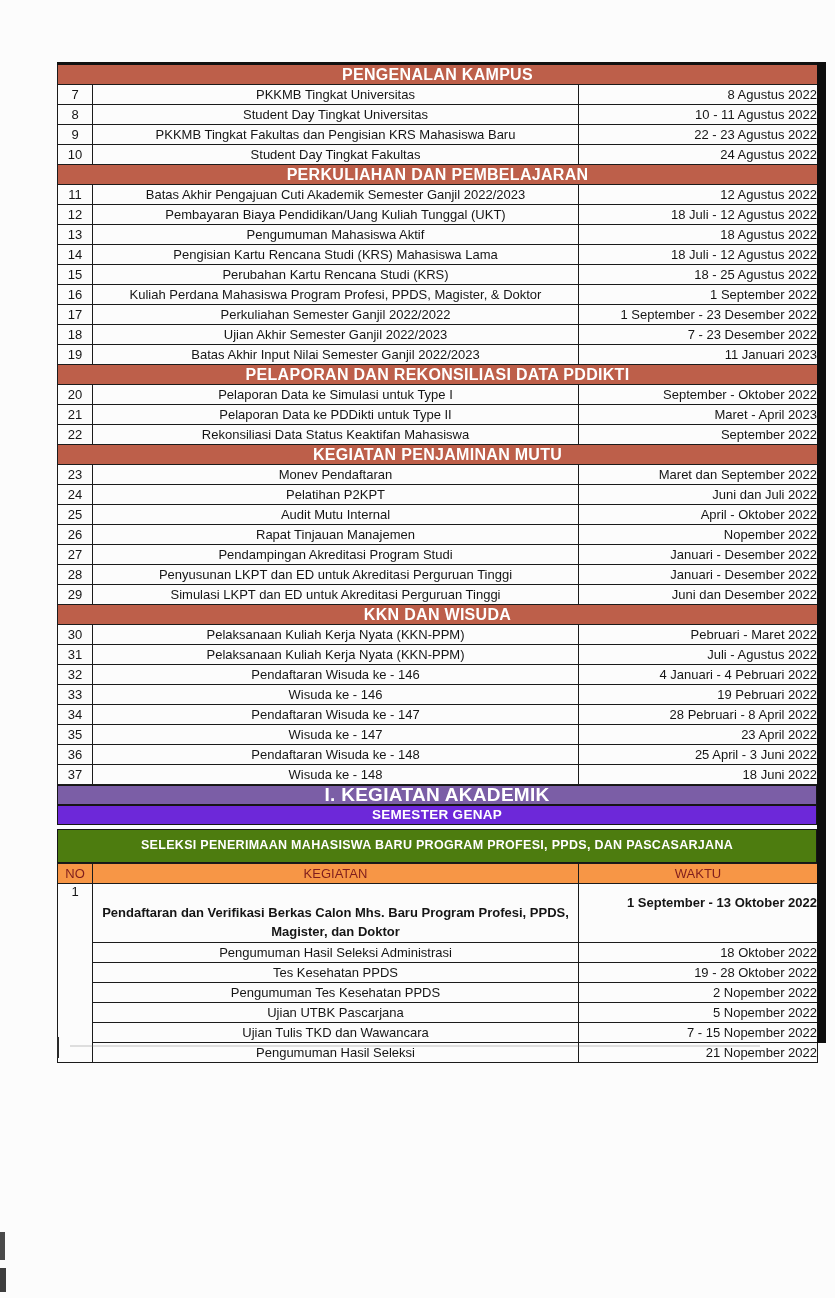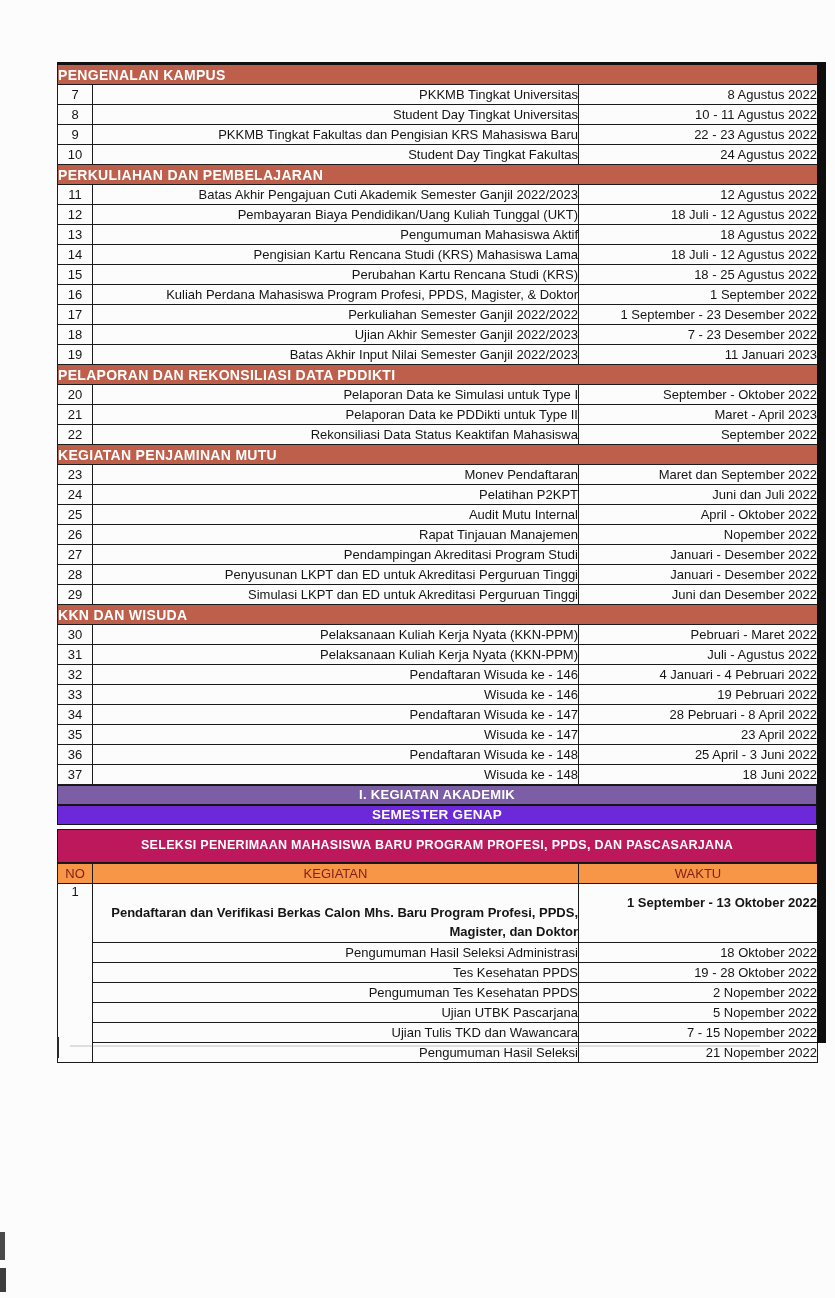--- a/index.html
+++ b/index.html
@@ -24,44 +24,45 @@
   table.cal td, table.cal th {
     border:1.5px solid #1b1b1b;
     font-size:13px;
     padding:0;
     overflow:hidden;
   }
   table.cal-first { border-top:3px solid #111; }
 
   tr.row { height:20px; }
   td.no  { text-align:center; }
-  td.keg { text-align:right;  padding:0 4px 0 7px; }
+  td.keg { text-align:center;  padding:0 4px 0 7px; }
   td.wak { text-align:right; padding:0 9px 0 4px;margin-top:36px; }
 
   tr.secbar td {
     height:19px;
     background:#bd5f4a;
     color:#ffffff;
     font-weight:bold;
-    font-size:14px;
+    text-align:center;
+    font-size:16px;
     letter-spacing:0.3px;
   }
 
   .banner {
     box-sizing:border-box;
     width:760px;
     border:1.5px solid #161616;
     color:#ffffff;
     font-weight:bold;
     text-align:center;
     letter-spacing:0.3px;
   }
-  .banner.purple { background:#7b5ea6; height:20px; line-height:17px; font-size:13px; }
+  .banner.purple { background:#7b5ea6; height:20px; line-height:17px; font-size:19px; }
   .banner.blue   { background:#6d28d9; height:20px; line-height:17px; font-size:13.5px; }
-  .banner.brick  { background:#be185d; height:34px; line-height:31px; font-size:12.5px; margin-top:4px; }
+  .banner.brick  { background:#4d7c0f; height:34px; line-height:31px; font-size:12.5px; margin-top:4px; }
 
   table.t2 thead th {
     height:19px;
     background:#f79646;
     color:#7f1d1d;
     font-weight:normal;
     font-size:13px;
     text-align:center;
   }
   td.group-no { text-align:center; vertical-align:top; padding-top:3px; }

